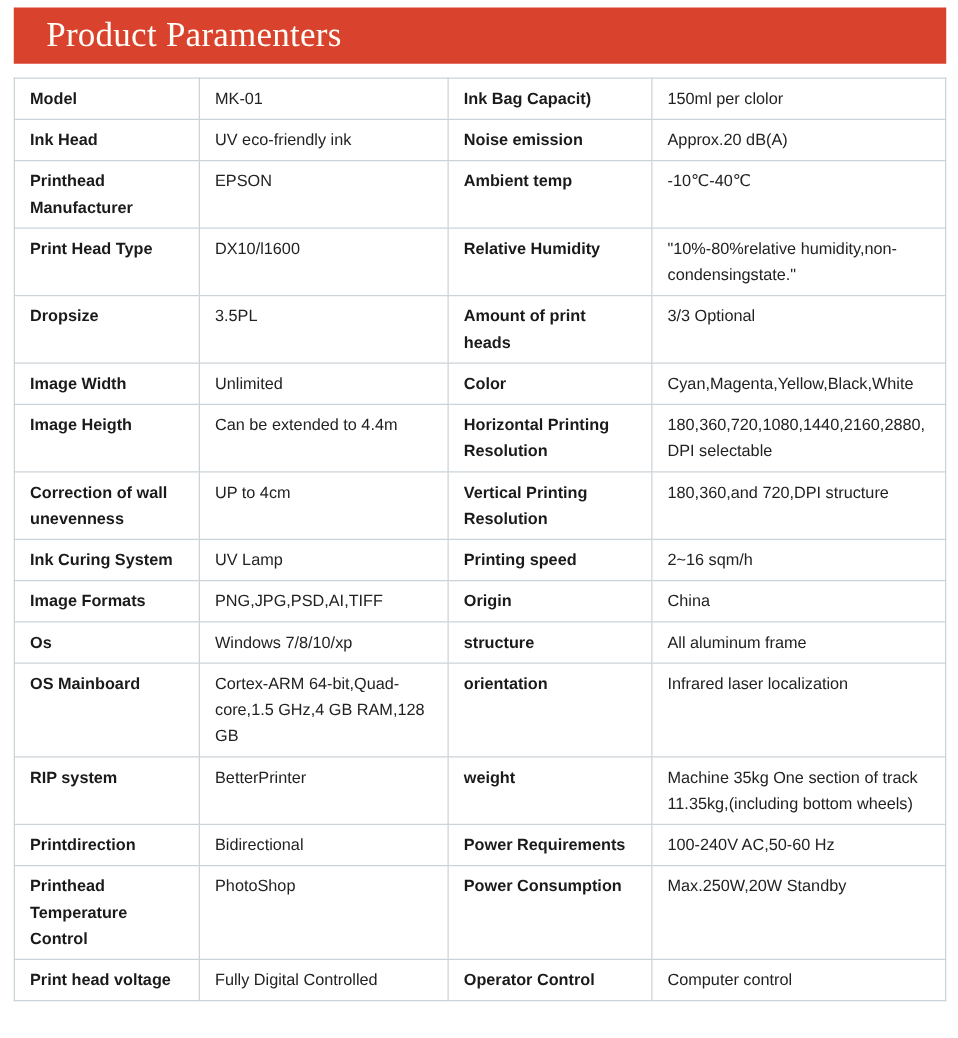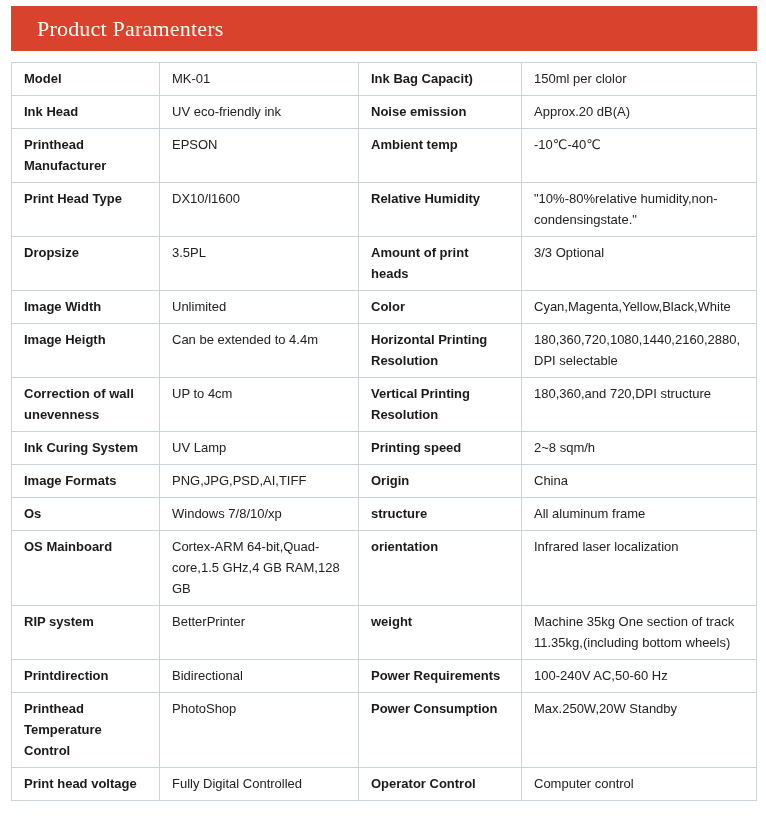--- a/index.html
+++ b/index.html
@@ -16,21 +16,21 @@
   }
   .banner {
     height: 45px;
     background: var(--banner-bg, #d9432e);
     margin-bottom: 11px;
     display: flex;
     align-items: center;
   }
   .banner-title {
     font-family: "Liberation Serif", "DejaVu Serif", serif;
-    font-size: 22px;
+    font-size: 28px;
     font-weight: 400;
     color: var(--banner-text, #fffef8);
     padding-left: 26px;
     letter-spacing: 0.2px;
   }
   table.spec-table {
     width: 100%;
     border-collapse: collapse;
     table-layout: fixed;
     border: 1px solid var(--table-border, #ccd3d8);
@@ -113,21 +113,21 @@
         <tr>
           <td class="label">Correction of wall unevenness</td>
           <td class="value">UP to 4cm</td>
           <td class="label">Vertical Printing Resolution</td>
           <td class="value">180,360,and 720,DPI structure</td>
         </tr>
         <tr>
           <td class="label">Ink Curing System</td>
           <td class="value">UV Lamp</td>
           <td class="label">Printing speed</td>
-          <td class="value">2~8 sqm/h</td>
+          <td class="value">2~16 sqm/h</td>
         </tr>
         <tr>
           <td class="label">Image Formats</td>
           <td class="value">PNG,JPG,PSD,AI,TIFF</td>
           <td class="label">Origin</td>
           <td class="value">China</td>
         </tr>
         <tr>
           <td class="label">Os</td>
           <td class="value">Windows 7/8/10/xp</td>

